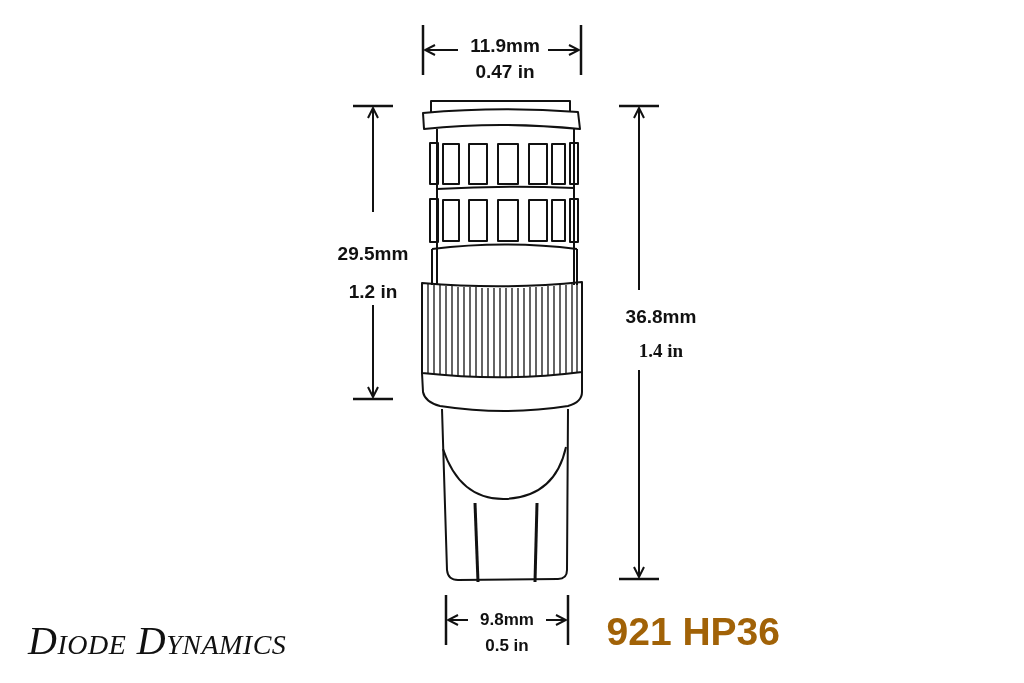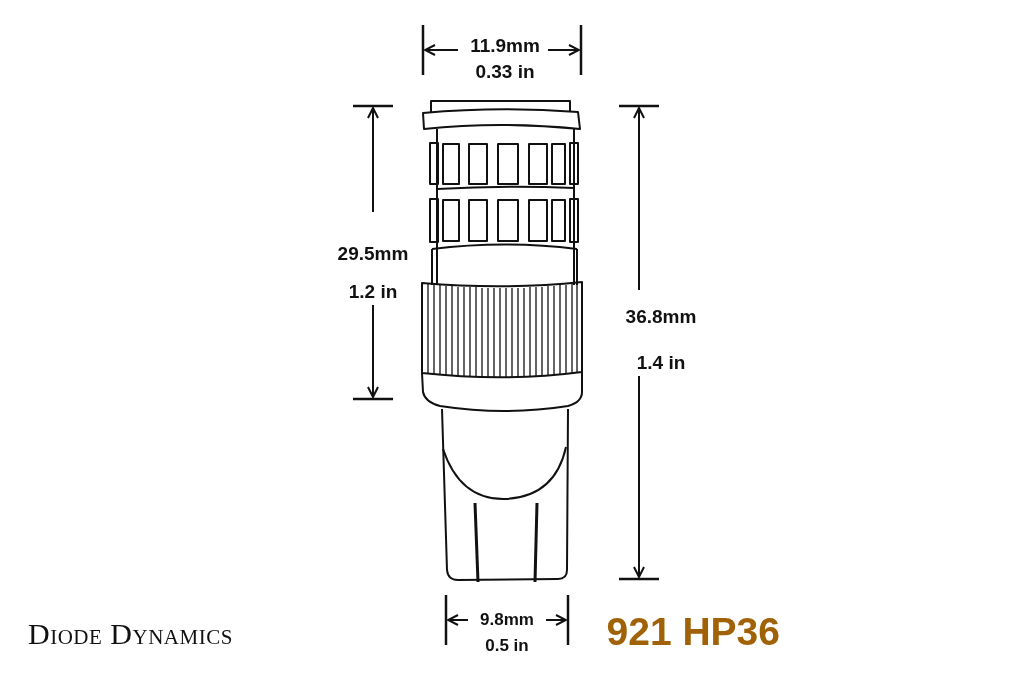--- a/index.html
+++ b/index.html
@@ -13,25 +13,26 @@
       color: #111111;
       text-align: center;
       line-height: 26px;
       white-space: nowrap;
       background: #ffffff;
     }
     .brand {
       position: absolute;
       left: 28px; top: 617px;
       font-family: "Liberation Serif", serif;
-      font-size: 30px;
+      font-size: 40px;
       color: #111111;
       letter-spacing: 0.5px;
       font-variant: small-caps;
       white-space: nowrap;
+      font-style: italic;
     }
     .model {
       position: absolute;
       right: 40px; top: 610px;
       font-family: "Liberation Sans", sans-serif;
       font-weight: bold;
       font-size: 39px;
       color: #a16207;
       white-space: nowrap;
     }
@@ -148,31 +149,31 @@
       <line x1="446" y1="595" x2="446" y2="645"></line>
       <line x1="568" y1="595" x2="568" y2="645"></line>
       <line x1="448" y1="620" x2="468" y2="620" stroke-width="2" marker-start="url(#arrow)"></line>
       <line x1="546" y1="620" x2="566" y2="620" stroke-width="2" marker-end="url(#arrow)"></line>
     </g>
   </svg>
 
   
   <div class="dim-label" style="left:462px; top:33px; width:86px;">
     <div>11.9mm</div>
-    <div>0.33 in</div>
+    <div>0.47 in</div>
   </div>
 
   <div class="dim-label" style="left:327px; top:241px; width:92px;">
     <div>29.5mm</div>
     <div style="margin-top:12px;">1.2 in</div>
   </div>
 
   <div class="dim-label" style="left:615px; top:304px; width:92px;">
     <div>36.8mm</div>
-    <div style="margin-top:20px;">1.4 in</div>
+    <div style="margin-top:8px;font-family:Liberation Serif, serif;">1.4 in</div>
   </div>
 
   <div class="dim-label" style="left:468px; top:607px; width:78px; font-size:17px;">
     <div>9.8mm</div>
     <div>0.5 in</div>
   </div>
 
   <div class="brand">Diode Dynamics</div>
   <div class="model">921 HP36</div>
 </div>

